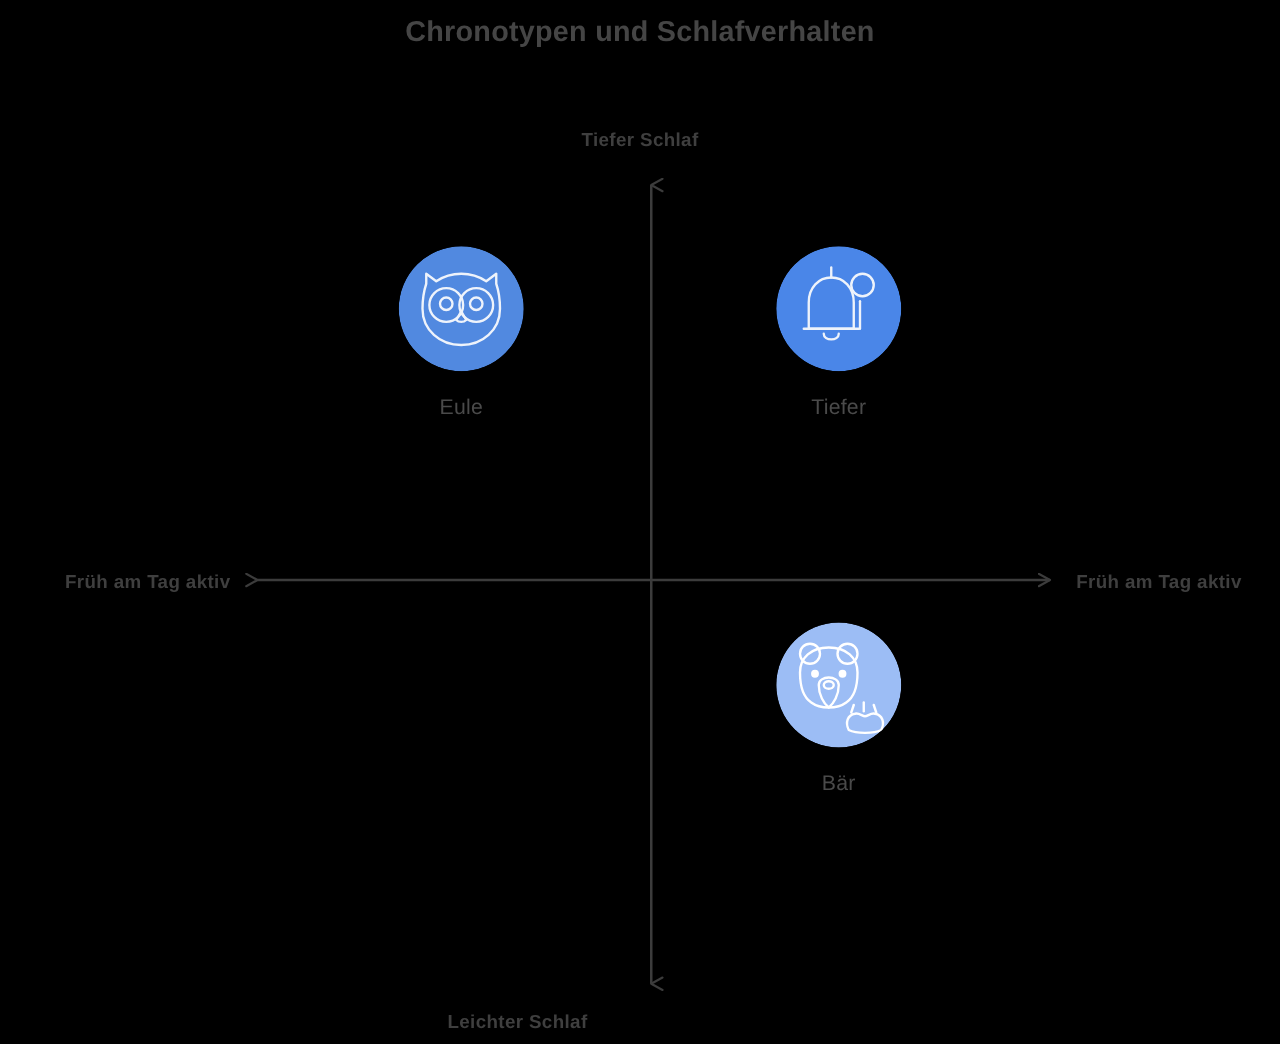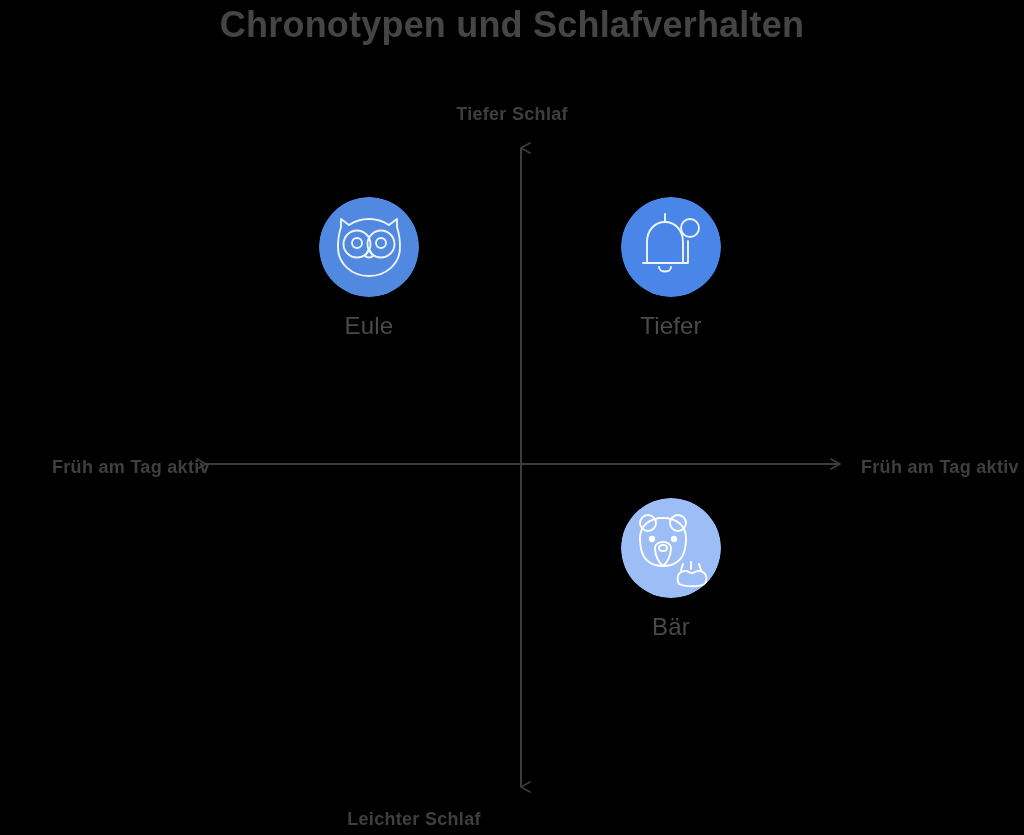--- a/index.html
+++ b/index.html
@@ -23,38 +23,38 @@
     height: 835px;
   }
 
   
   .chart-title {
     position: absolute;
     top: 4px;
     left: 0;
     width: 1024px;
     text-align: center;
-    font-size: 36px;
+    font-size: 23px;
     font-weight: bold;
     color: #454545;
     letter-spacing: 0.2px;
     line-height: 42px;
   }
 
   
   .axis-layer {
     position: absolute;
     top: 0;
     left: 0;
   }
 
   
   .axis-caption {
     position: absolute;
-    font-size: 18px;
+    font-size: 15px;
     font-weight: bold;
     color: #3f3f3f;
     letter-spacing: 0.3px;
     white-space: nowrap;
   }
   .cap-top {
     top: 104px;
     left: 0;
     width: 1024px;
     text-align: center;
@@ -83,21 +83,21 @@
   }
   .node-badge {
     width: 100px;
     height: 100px;
     border-radius: 50%;
     margin: 0 auto;
     display: block;
   }
   .node-label {
     margin-top: 14px;
-    font-size: 24px;
+    font-size: 17px;
     font-weight: normal;
     color: #4a4a4a;
     line-height: 30px;
     letter-spacing: 0.2px;
   }
 
   .node-eule   { left: 269px; top: 197px; }
   .node-lerche { left: 571px; top: 197px; }
   .node-delfin { left: 269px; top: 498px; }
   .node-baer   { left: 571px; top: 498px; text-decoration: underline; }

